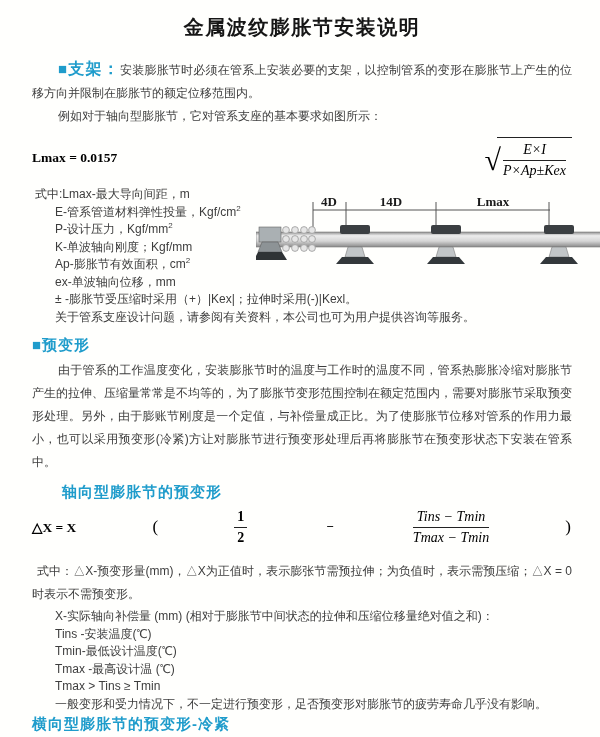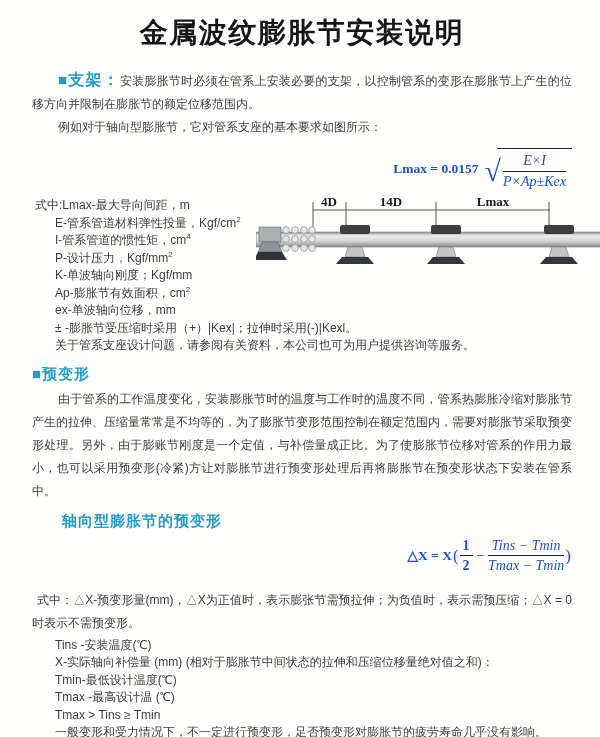--- a/index.html
+++ b/index.html
@@ -6,30 +6,30 @@
   body{
     width:600px;height:737px;
     background:#fdfdfa;
     font-family:"Liberation Sans",sans-serif;
     color:#3d3d3d;
     position:relative;
     overflow:hidden;
   }
   .page{position:absolute;inset:0;background:#fffffd;padding:0 28px 0 32px;box-sizing:border-box;}
   .title{
-    font-size:28px;font-weight:700;color:#161616;
+    font-size:20px;font-weight:700;color:#161616;
     text-align:center;margin:14px 0 8px;letter-spacing:1.5px;
   }
   .p-body{font-size:12px;line-height:23px;text-align:justify;margin:0;}
   .indent{text-indent:26px;}
   .p1{margin-top:16px;}
   .sec-head{color:#1f9ccb;font-weight:700;font-size:16px;letter-spacing:1px;}
   .sec-head .bullet{font-size:15px;}
   
-  .formula{font-family:"Liberation Serif",serif;color:#1d4ed8;display:flex;justify-content:flex-end;align-items:center;}
+  .formula{font-family:"Liberation Serif",serif;color:#000000;display:flex;justify-content:space-between;align-items:center;}
   .f-lhs,.f-rhs{font-weight:700;font-size:13.5px;white-space:pre;}
   .paren{font-size:17px;font-weight:400;padding:0 1px;}
   .frac{display:inline-flex;flex-direction:column;text-align:center;font-size:14px;font-style:italic;line-height:1.25;}
   .frac .num{border-bottom:1px solid #222;padding:0 3px 1px;}
   .frac .den{padding-top:1px;}
   .frac.upright{font-style:normal;font-weight:700;}
   .root{display:inline-flex;align-items:center;margin-left:6px;}
   .root-sign{font-size:30px;line-height:1;font-weight:400;margin-right:-4px;transform:translateY(2px);}
   .root-body{border-top:1.5px solid #222;padding:2px 6px 0;}
   .f1{margin-top:9px;}
@@ -76,21 +76,20 @@
           <span class="num">E×I</span>
           <span class="den">P×Ap±Kex</span>
         </span>
       </span>
     </span>
   </div>
 
   <div class="params">
     <div class="pline intro">式中:Lmax-最大导向间距，m</div>
     <div class="pline"><span>E-管系管道材料弹性投量，Kgf/cm</span><sup>2</sup></div>
-    <div class="pline"><span>I-管系管道的惯性矩，cm</span><sup>4</sup></div>
     <div class="pline"><span>P-设计压力，Kgf/mm</span><sup>2</sup></div>
     <div class="pline"><span>K-单波轴向刚度；Kgf/mm</span><sup></sup></div>
     <div class="pline"><span>Ap-膨胀节有效面积，cm</span><sup>2</sup></div>
     <div class="pline"><span>ex-单波轴向位移，mm</span><sup></sup></div>
     <div class="pline"><span>± -膨胀节受压缩时采用（+）|Kex|；拉伸时采用(-)|Kexl。</span></div>
     <div class="pline"><span>关于管系支座设计问题，请参阅有关资料，本公司也可为用户提供咨询等服务。</span></div>
   </div>
 
   <div class="diagram">
     <svg width="360" height="100" viewBox="0 0 360 100">
@@ -170,22 +169,22 @@
     <span class="frac">
       <span class="num">Tins − Tmin</span>
       <span class="den">Tmax − Tmin</span>
     </span>
       <span class="paren">)</span>
   </div>
 
   <p class="p-body explain">式中：△X-预变形量(mm)，△X为正值时，表示膨张节需预拉伸；为负值时，表示需预压缩；△X = 0时表示不需预变形。</p>
 
   <div class="sublines">
+    <div>X-实际轴向补偿量 (mm) (相对于膨胀节中间状态的拉伸和压缩位移量绝对值之和)：</div>
     <div>Tins -安装温度(℃)</div>
-    <div>X-实际轴向补偿量 (mm) (相对于膨胀节中间状态的拉伸和压缩位移量绝对值之和)：</div>
     <div>Tmin-最低设计温度(℃)</div>
     <div>Tmax -最高设计温 (℃)</div>
     <div>Tmax &gt; Tins ≥ Tmin</div>
     <div>一般变形和受力情况下，不一定进行预变形，足否预变形对膨胀节的疲劳寿命几乎没有影响。</div>
   </div>
 
   <h2 class="sub-head lateral-head">横向型膨胀节的预变形-冷紧</h2>
 
   <div class="formula f3">
     <span class="f-lhs">△Y = </span>

